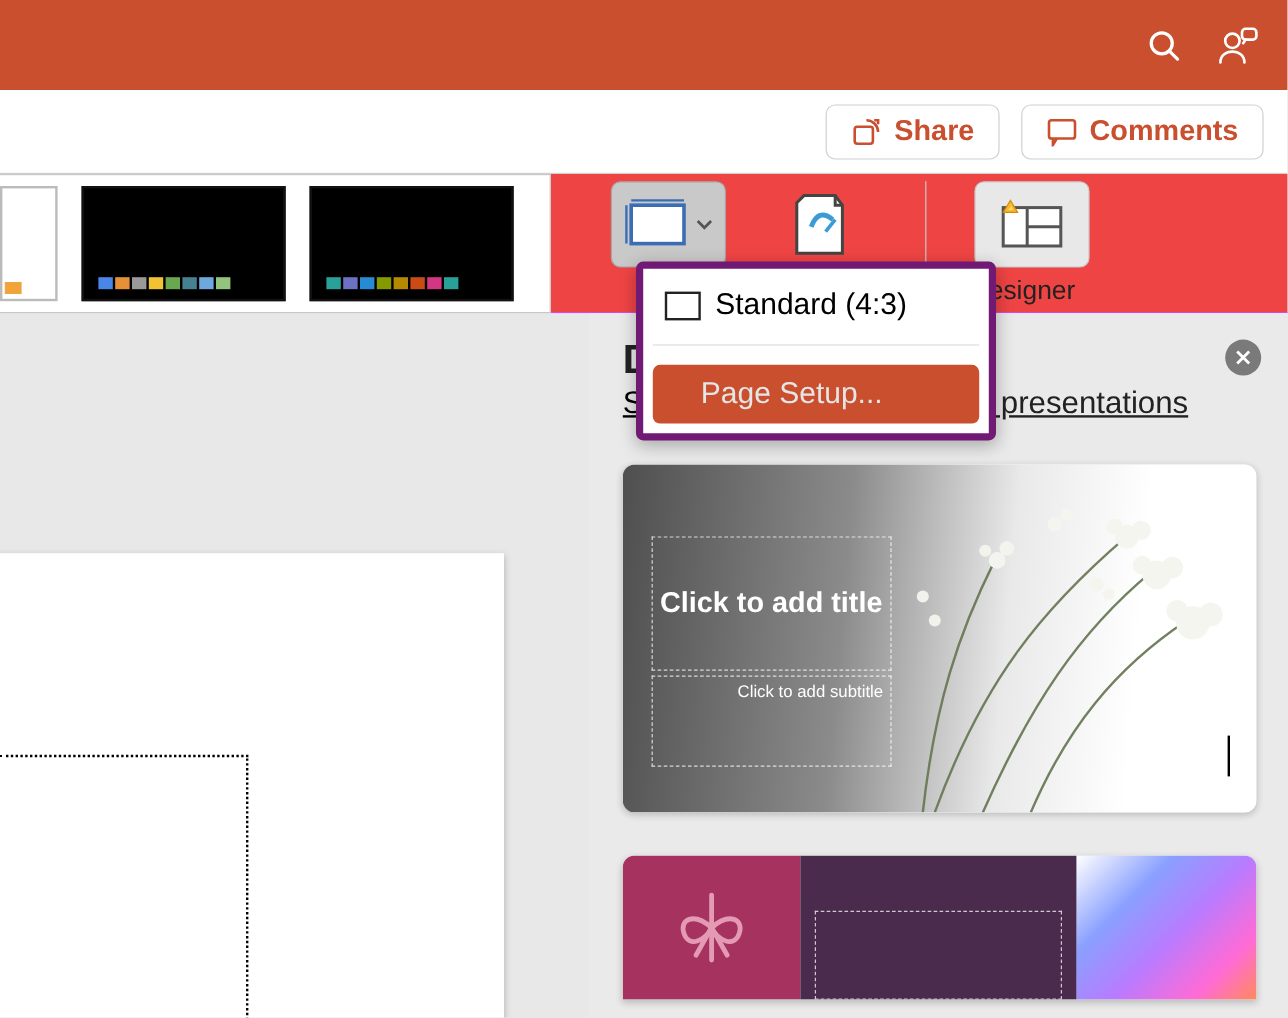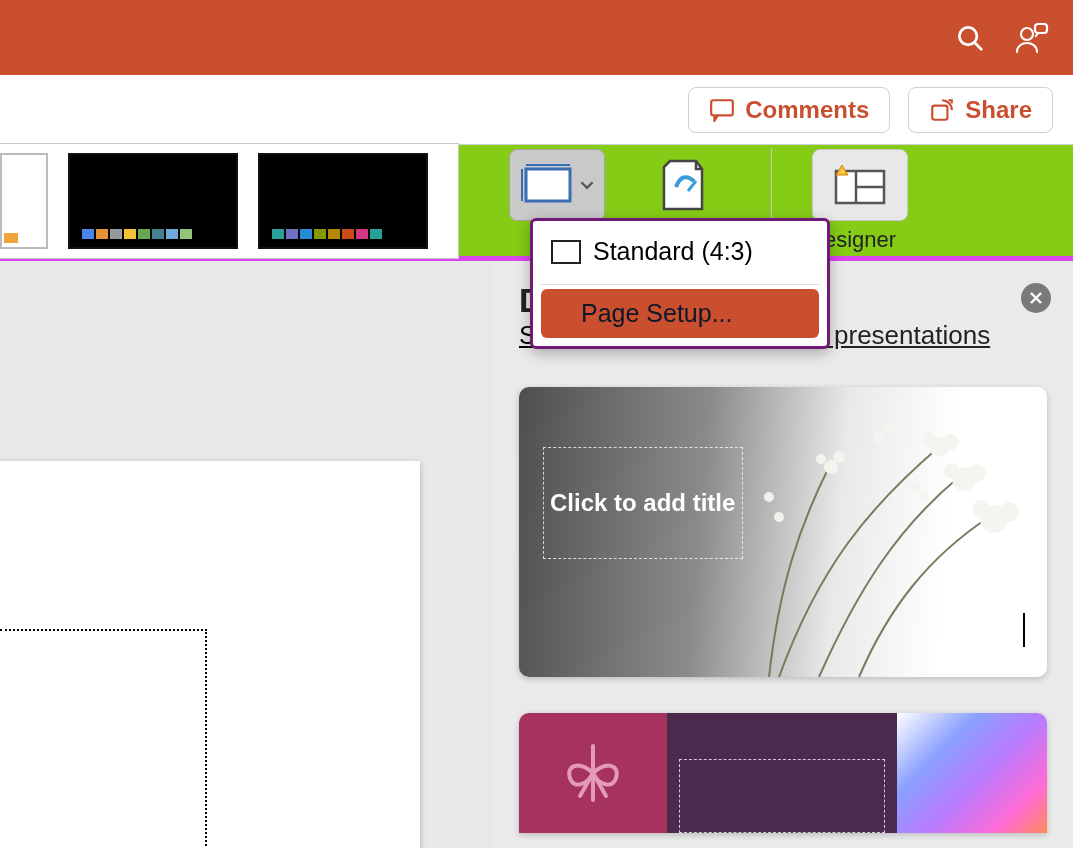--- a/index.html
+++ b/index.html
@@ -39,22 +39,22 @@
     border-radius: 8px;
     padding: 8px 20px;
     font-size: 24px;
     font-weight: 600;
     color: #c94f2f;
     background: #fff;
   }
   .pillbtn svg { display:block;}
   .themesrow {
     height: 116px;
-    background: #84cc16;
-    border-bottom: 5px solid #d946ef;
+    background: #ef4444;
+    border-bottom: 1px solid #d946ef;
     display: flex;
     align-items: center;
     padding-left: 0;
   }
   .themegallery {
     background: #fff;
     border: 1px solid #c8c8c8;
     border-left: none;
     height: 116px;
     display: flex;
@@ -108,21 +108,21 @@
   }
   .vsepwrap{
     width:1px; height:90px; background:#c8c8c8; margin:0 10px;
   }
   .dropdown {
     position:absolute;
     top:218px;
     left:530px;
     width:300px;
     background:#fff;
-    border:3px solid #701a75;
+    border:6px solid #701a75;
     border-radius:6px;
     box-shadow: 0 4px 14px rgba(0,0,0,.28);
     z-index:50;
     padding:6px;
   }
   .dd-item{
     display:flex;
     align-items:center;
     gap:12px;
     padding:10px 12px;
@@ -135,22 +135,22 @@
   }
   .dd-sizeicon{
     border:2.5px solid #222;
     background:#fff;
   }
   .dd-sizeicon.std{ width:30px; height:24px;}
   .dd-sizeicon.wide{ width:34px; height:20px;}
   .dd-sep{ height:1px; background:#ddd; margin:8px 2px 4px;}
   .dd-item.highlight{
     background:#c94f2f;
-    color:#0f172a;
-    margin:4px 2px 2px;
+    color:#e5e5e5;
+    margin:16px 2px 2px;
     text-align:right;
   }
   .mainarea{
     position:relative;
     height: calc(848px - 75px - 70px - 116px);
   }
   .canvasbg{
     position:absolute;
     left:0; top:0; bottom:0; right:0;
     background:#e8e8e8;
@@ -274,32 +274,32 @@
       <path d="M4 30c0-6 5-9 10-9s10 3 10 9"></path>
       <rect x="22" y="2" width="12" height="9" rx="3" fill="none"></rect>
       <path d="M25 11 l-2 3"></path>
     </svg>
   </span>
 </div>
 
 <div class="secondbar">
   <div class="pillbtn">
     <svg width="26" height="24" viewBox="0 0 24 22" fill="none" stroke="#c94f2f" stroke-width="2">
-      <rect x="2" y="2" width="20" height="14" rx="2"></rect>
-        <path d="M8 16 l-3 5 v-5"></path>
-    </svg>
-    <span>Comments</span>
-  </div>
-  <div class="pillbtn">
-    <svg width="26" height="24" viewBox="0 0 24 22" fill="none" stroke="#c94f2f" stroke-width="2">
       <rect x="3" y="7" width="14" height="13" rx="2"></rect>
         <path d="M12 2 c5 0 9 4 9 9"></path>
         <path d="M18 2 l3 0 l0 3"></path>
     </svg>
     <span>Share</span>
+  </div>
+  <div class="pillbtn">
+    <svg width="26" height="24" viewBox="0 0 24 22" fill="none" stroke="#c94f2f" stroke-width="2">
+      <rect x="2" y="2" width="20" height="14" rx="2"></rect>
+        <path d="M8 16 l-3 5 v-5"></path>
+    </svg>
+    <span>Comments</span>
   </div>
 </div>
 
 <div class="themesrow">
   <div class="themegallery">
     <div class="themethumb white">
       <div class="swatchrow" style="left:2px;bottom:4px;">
         <div class="swatch" style="background:#f1a33c;width:14px;"></div>
       </div>
     </div>
@@ -409,20 +409,21 @@
             <circle cx="302" cy="72" r="5"></circle>
           <circle cx="360" cy="50" r="6"></circle>
             <circle cx="370" cy="42" r="5"></circle>
           <circle cx="395" cy="100" r="6"></circle>
             <circle cx="405" cy="108" r="5"></circle>
           <circle cx="260" cy="130" r="5"></circle>
             <circle cx="250" cy="110" r="5"></circle>
         </g>
       </svg>
       <div class="titlebox">Click to add title</div>
+      <div class="subbox">Click to add subtitle</div>
       <div class="cursor-caret"></div>
     </div>
 
     <div class="templatecard2">
       <div class="seg1">
         <svg width="70" height="70" viewBox="0 0 70 70">
           <g stroke="#e59ab4" stroke-width="4" fill="none" stroke-linecap="round">
             <path d="M35 35 C20 22 8 28 12 40 C16 52 30 46 35 35"></path>
             <path d="M35 35 C50 22 62 28 58 40 C54 52 40 46 35 35"></path>
             <line x1="35" y1="8" x2="35" y2="62"></line>

